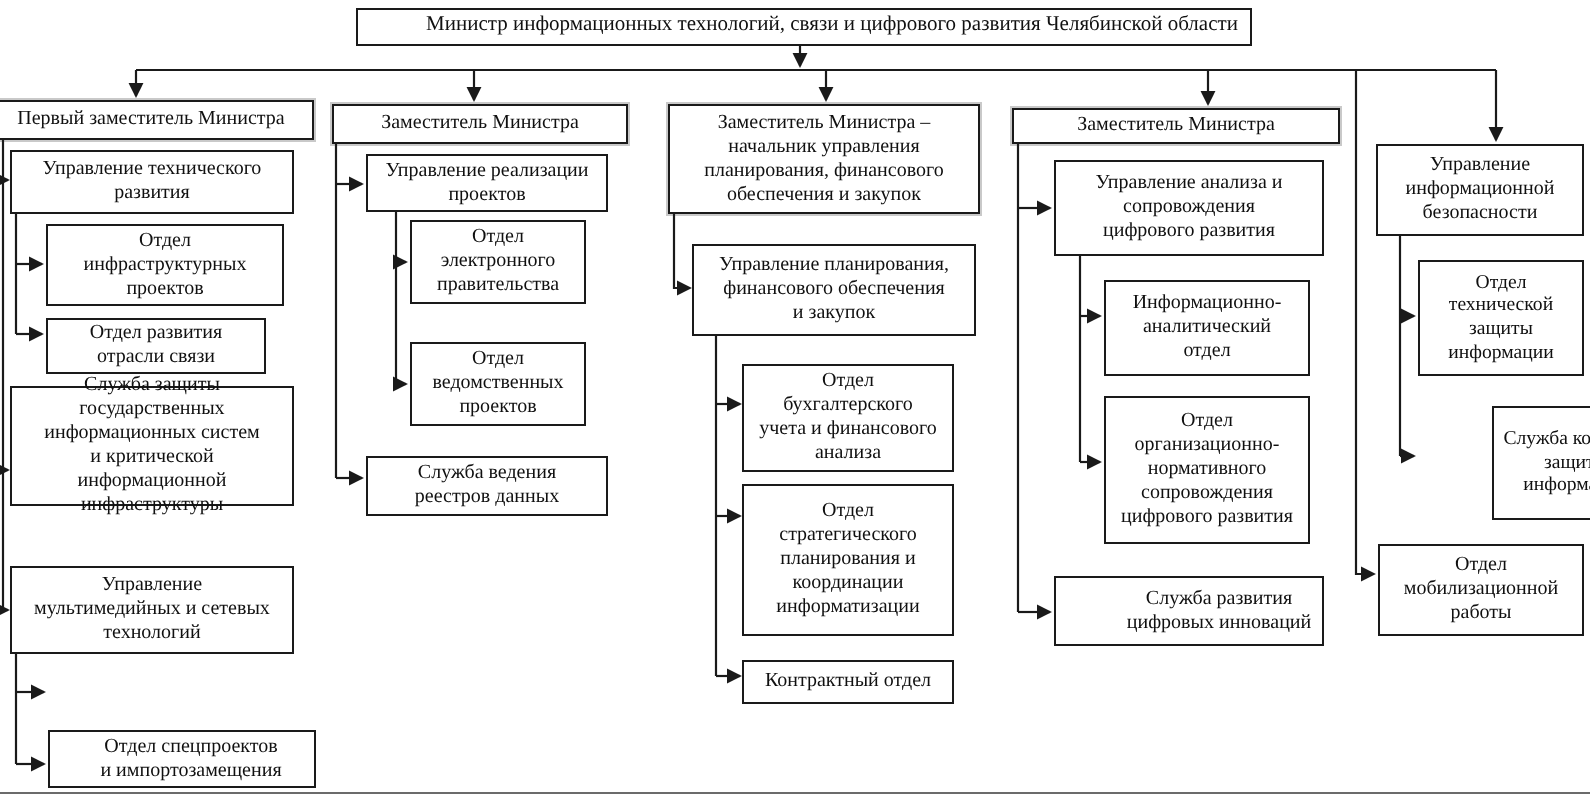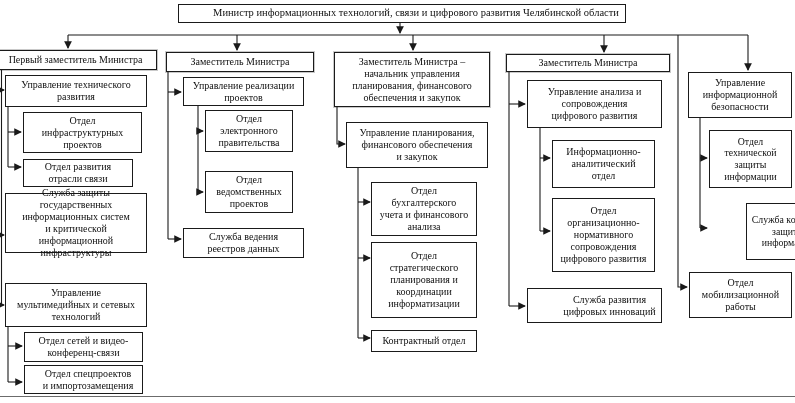--- a/index.html
+++ b/index.html
@@ -93,23 +93,21 @@
 отрасли связи</div>
   <div class="node" style="left:5px;top:193px;width:142px;height:60px;">Служба защиты
 государственных
 информационных систем
 и критической
 информационной
 инфраструктуры</div>
   <div class="node" style="left:5px;top:283px;width:142px;height:44px;">Управление
 мультимедийных и сетевых
 технологий</div>
-  <div class="node" style="left:24px;top:332px;width:119px;height:30px;">Отдел сетей и видео-
-конференц-связи</div>
-  <div class="node" style="left:24px;top:365px;width:119px;height:29px;padding-left:11px;">Отдел спецпроектов
+  <div class="node" style="left:24px;top:365px;width:134px;height:29px;padding-left:11px;">Отдел спецпроектов
 и импортозамещения</div>
 
   <div class="node hdr" style="left:166px;top:52px;width:148px;height:20px;">Заместитель Министра</div>
   <div class="node" style="left:183px;top:77px;width:121px;height:29px;">Управление реализации
 проектов</div>
   <div class="node" style="left:205px;top:110px;width:88px;height:42px;">Отдел
 электронного
 правительства</div>
   <div class="node" style="left:205px;top:171px;width:88px;height:42px;">Отдел
 ведомственных

